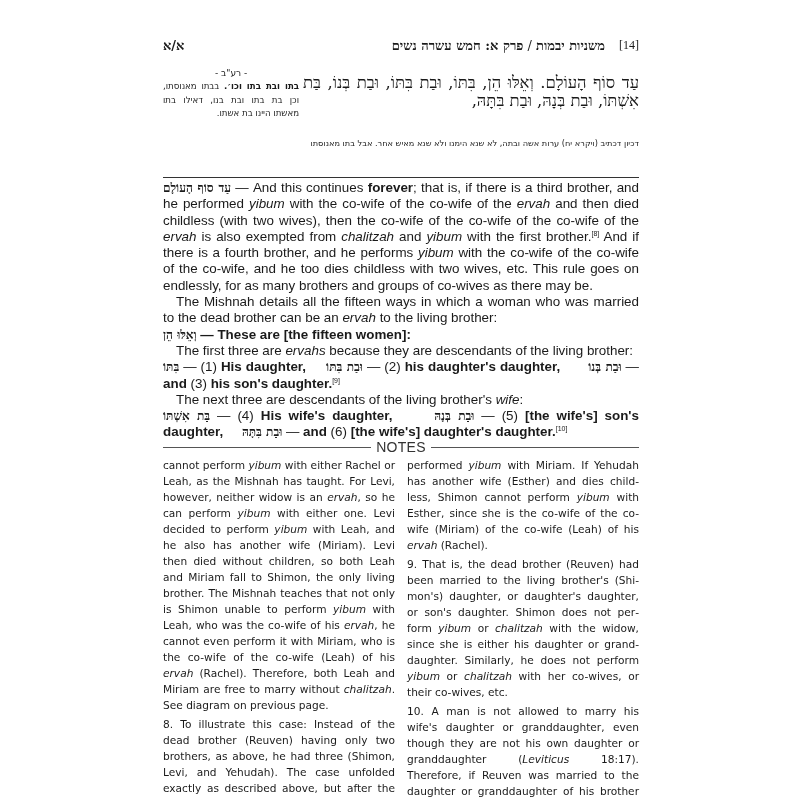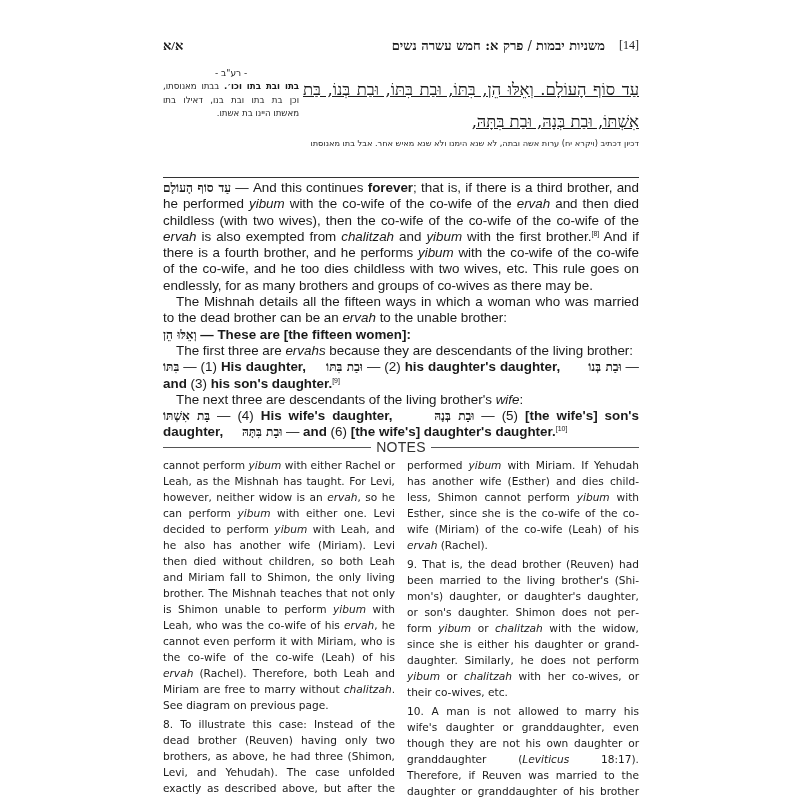--- a/index.html
+++ b/index.html
@@ -3,27 +3,27 @@
 <meta charset="utf-8">
 <style>
   html, body { margin:0; padding:0; background:#ffffff; }
   body { width:800px; height:800px; position:relative; overflow:hidden; color:#1a1a1a; }
   .page { position:absolute; left:163px; top:0; width:476px; height:800px; }
   .hdr { position:absolute; top:38px; left:0; width:476px; height:18px; direction:rtl;
          font-family:"DejaVu Serif", serif; font-size:13px; }
   .hdr .pg { position:absolute; right:0; top:0; font-family:Liberation Serif, serif; font-size:12px; }
   .hdr .title { position:absolute; right:34px; top:0; font-weight:bold; }
   .hdr .title .lt { font-weight:normal; }
-  .hdr .chap { position:absolute; left:0; top:0; font-weight:bold;font-family:Liberation Serif, serif; }
+  .hdr .chap { position:absolute; left:0; top:0; font-weight:bold; }
   .rav-title { position:absolute; left:52px; top:68px; font-family:"DejaVu Sans", sans-serif; font-size:9px; direction:rtl; }
   .rav { position:absolute; left:0; top:80px; width:136px; direction:rtl; text-align:justify;
          font-family:"DejaVu Sans", sans-serif; font-size:8.6px; line-height:13.5px; }
   .rav b { font-weight:bold;margin-top:33px; }
   .mishnah { position:absolute; left:140px; top:74px; width:336px; direction:rtl; text-align:justify;
-             font-family:"DejaVu Serif", serif; font-size:16.5px; line-height:32px;text-decoration:underline; }
+             font-family:"DejaVu Serif", serif; font-size:16.5px; line-height:18px; }
   .tosfos { position:absolute; left:0; top:137px; width:476px; direction:rtl; text-align:justify;
             font-family:"DejaVu Sans", sans-serif; font-size:8.2px; line-height:13px; white-space:nowrap; overflow:hidden; }
   .rule { position:absolute; left:0; top:177px; width:476px; height:0; border-top:1.5px solid #333; }
   .main { position:absolute; left:0; top:180px; width:476px; font-family:"Liberation Sans", sans-serif;
           font-size:13.4px; line-height:16.3px; text-align:justify; }
   .main p { margin:0; }
   .main p.ind { text-indent:13px; }
   .main .he { font-family:"DejaVu Serif", serif; font-weight:bold; font-size:12px; direction:rtl; unicode-bidi:isolate; }
   .main sup { font-size:7px; vertical-align:5px; line-height:0; }
   .notes-sep { position:absolute; left:0; top:441px; width:476px; height:12px; display:flex; align-items:center; }
@@ -57,21 +57,21 @@
 
   <div class="tosfos">
     <div>דכיון דכתיב (ויקרא יח) ערות אשה ובתה, לא שנא הימנו ולא שנא מאיש אחר. אבל בתו מאנוסתו</div>
   </div>
 
   <div class="rule"></div>
 
   <div class="main">
     <p><span class="he">עַד סוֹף הָעוֹלָם</span><span> — </span><span>And this continues </span><b>forever</b><span>; that is, if there is a third brother, and he performed </span><i>yibum</i><span> with the co-wife of the co-wife of the </span><i>ervah</i><span> and then died childless (with two wives), then the co-wife of the co-wife of the co-wife of the </span><i>ervah</i><span> is also exempted from </span><i>chalitzah</i><span> and </span><i>yibum</i><span> with the first brother.</span><sup>[8]</sup><span> And if there is a fourth brother, and he performs </span><i>yibum</i><span> with the co-wife of the co-wife of the co-wife, and he too dies childless with two wives, etc. This rule goes on endlessly, for as many brothers and groups of co-wives as there may be.</span></p>
 
-    <p class="ind"><span>The Mishnah details all the fifteen ways in which a woman who was married to the dead brother can be an </span><i>ervah</i><span> to the unable brother:</span></p>
+    <p class="ind"><span>The Mishnah details all the fifteen ways in which a woman who was married to the dead brother can be an </span><i>ervah</i><span> to the living brother:</span></p>
 
     <p><span class="he">וְאֵלּוּ הֵן</span><b> — These are [the fifteen women]:</b></p>
 
     <p class="ind"><span>The first three are </span><i>ervahs</i><span> because they are descendants of the living brother:</span></p>
 
     <p><span class="he">בִּתּוֹ</span><span> — (1) </span><b>His daughter,</b>&nbsp;&nbsp;&nbsp;&nbsp;&nbsp;<span class="he">וּבַת בִּתּוֹ</span><span> — (2) </span><b>his daughter's daughter,</b>&nbsp;&nbsp;&nbsp;&nbsp;&nbsp;&nbsp;&nbsp;<span class="he">וּבַת בְּנוֹ</span><span> — </span><b>and</b><span> (3) </span><b>his son's daughter.</b><sup>[9]</sup></p>
 
     <p class="ind"><span>The next three are descendants of the living brother's </span><i>wife</i><span>:</span></p>
 
     <p><span class="he">בַּת אִשְׁתּוֹ</span><span> — (4) </span><b>His wife's daughter,</b>&nbsp;&nbsp;&nbsp;&nbsp;&nbsp;&nbsp;<span class="he">וּבַת בְּנָהּ</span><span> — (5) </span><b>[the wife's] son's daughter,</b>&nbsp;&nbsp;&nbsp;&nbsp;&nbsp;<span class="he">וּבַת בִּתָּהּ</span><span> — </span><b>and</b><span> (6) </span><b>[the wife's] daughter's daughter.</b><sup>[10]</sup></p>

